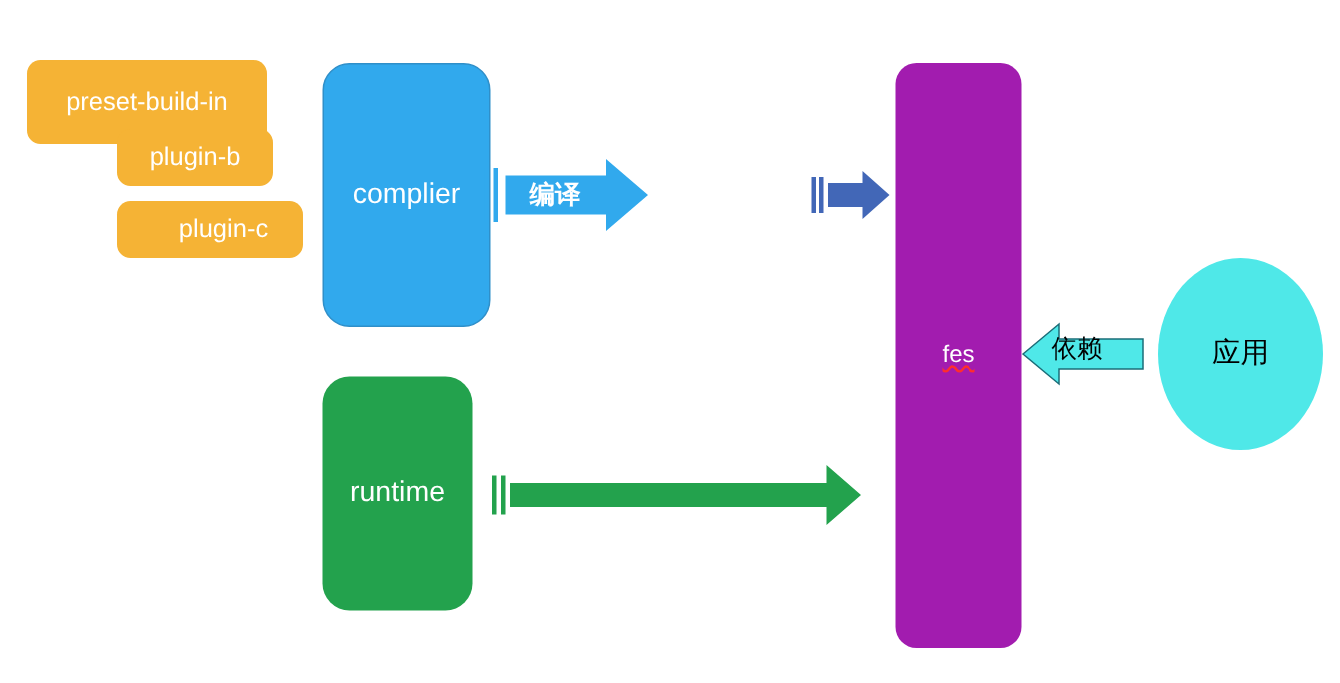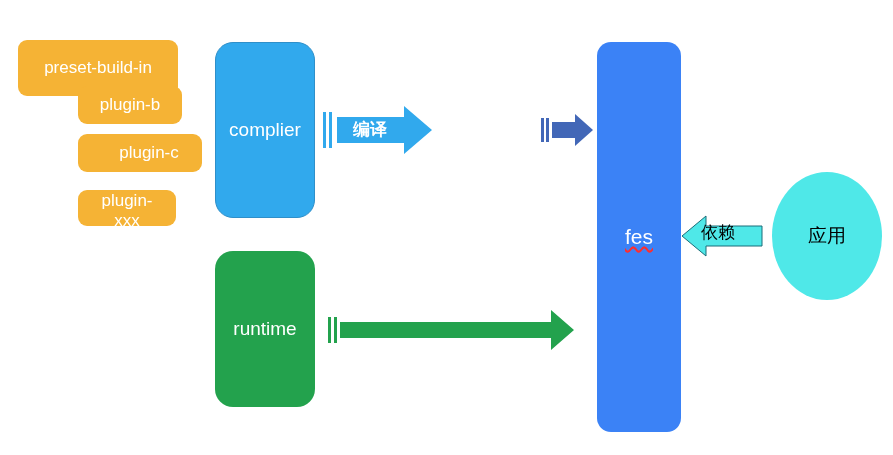--- a/index.html
+++ b/index.html
@@ -39,21 +39,21 @@
     color: #ffffff;
   }
   #chip-preset { left: 18px;  top: 40px;  width: 160px; height: 56px; }
   #chip-b      { left: 78px;  top: 86px;  width: 104px; height: 38px; }
   #chip-c      { left: 78px;  top: 134px; width: 124px; height: 38px; padding-left: 18px; }
   #chip-xxx    { left: 78px;  top: 190px; width: 98px;  height: 36px;
                  align-items: flex-start; padding-top: 1px; line-height: 1.16; }
 
   
   #box-complier {
-    left: 215px; top: 42px; width: 100px; height: 176px;
+    left: 215px; top: 42px; width: 112px; height: 176px;
     background: #31A9ED;
     border: 1px solid #2f8fc9;
     border-radius: 18px;
     font-size: 19px;
   }
 
   
   #box-runtime {
     left: 215px; top: 251px; width: 100px; height: 156px;
     background: #23A24D;
@@ -79,23 +79,23 @@
     position: absolute;
     right: 0; bottom: 0;
     width: 0; height: 0;
     border-left: 17px solid #2c4a8c;
     border-top: 17px solid transparent;
   }
 
   
   #box-fes {
     left: 597px; top: 42px; width: 84px; height: 390px;
-    background: #3b82f6;
+    background: #a21caf;
     border-radius: 14px;
-    font-size: 21px;
+    font-size: 16px;
   }
   .spell {
     text-decoration: underline wavy #ff2d2d;
     text-decoration-skip-ink: none;
     text-underline-offset: 2px;
   }
 
   
   #oval-app {
     left: 772px; top: 172px; width: 110px; height: 128px;
@@ -125,22 +125,20 @@
 <body>
 
 <div id="canvas">
 
   <div class="node chip" id="chip-preset">preset-build-in</div>
 
   <div class="node chip" id="chip-b">plugin-b</div>
 
   <div class="node chip" id="chip-c">plugin-c</div>
 
-  <div class="node chip" id="chip-xxx">plugin-
-xxx</div>
 
   <div class="node" id="box-complier">complier</div>
 
   <div class="node" id="box-runtime">runtime</div>
 
 
   <div class="node" id="box-fes">
     <span class="spell">fes</span>
   </div>
 

